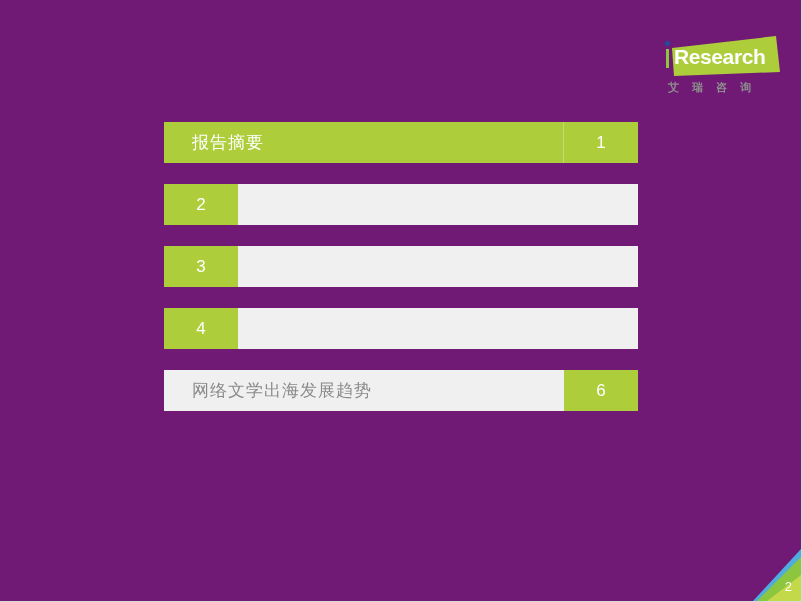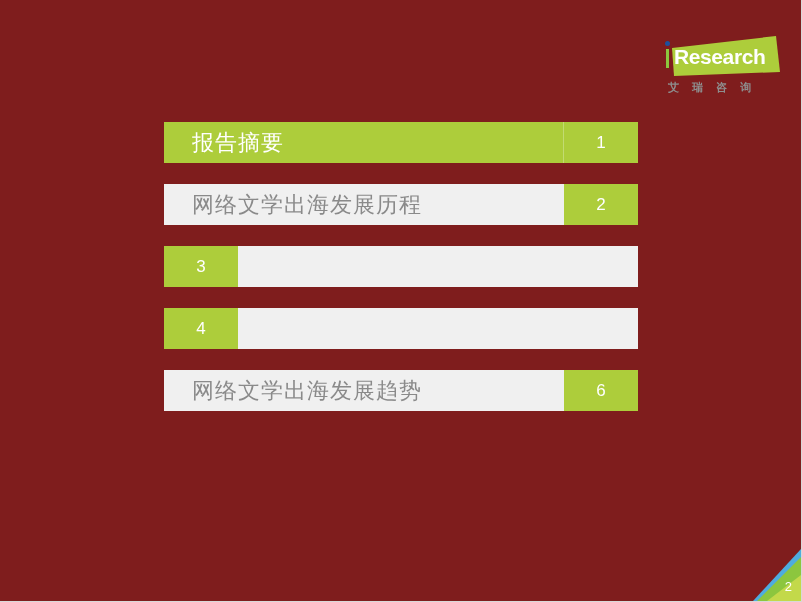--- a/index.html
+++ b/index.html
@@ -12,21 +12,21 @@
     height: 602px;
     background: #ffffff;
     font-family: "Liberation Sans", "DejaVu Sans", sans-serif;
     overflow: hidden;
   }
 
   .slide {
     position: relative;
     width: 802px;
     height: 602px;
-    background: #7f1d1d;
+    background: #701a75;
     box-sizing: border-box;
     border-right: 1px solid #d8d8d8;
     border-bottom: 1px solid #d8d8d8;
     overflow: hidden;
   }
 
   
   .logo-block {
     position: absolute;
     top: 36px;
@@ -106,21 +106,21 @@
     background: #f0f0f0;
   }
   .toc-row.active {
     background: #adcd3b;
   }
   .toc-label {
     flex: 1 1 auto;
     display: flex;
     align-items: center;
     padding-left: 28px;
-    font-size: 22px;
+    font-size: 17px;
     color: #8a8a8a;
     letter-spacing: 1px;
     font-family: "Liberation Sans", "DejaVu Sans", sans-serif;
   }
   .toc-row.active .toc-label {
     color: #ffffff;
   }
   .toc-num {
     flex: 0 0 74px;
     width: 74px;
@@ -177,21 +177,20 @@
   </div>
 
   <div class="toc">
 
     <div class="toc-row active">
       <div class="toc-label">报告摘要</div>
       <div class="toc-num">1</div>
     </div>
 
     <div class="toc-row">
-      <div class="toc-label">网络文学出海发展历程</div>
       <div class="toc-num">2</div>
     </div>
 
     <div class="toc-row">
       <div class="toc-num">3</div>
     </div>
 
     <div class="toc-row">
       <div class="toc-num">4</div>
     </div>

